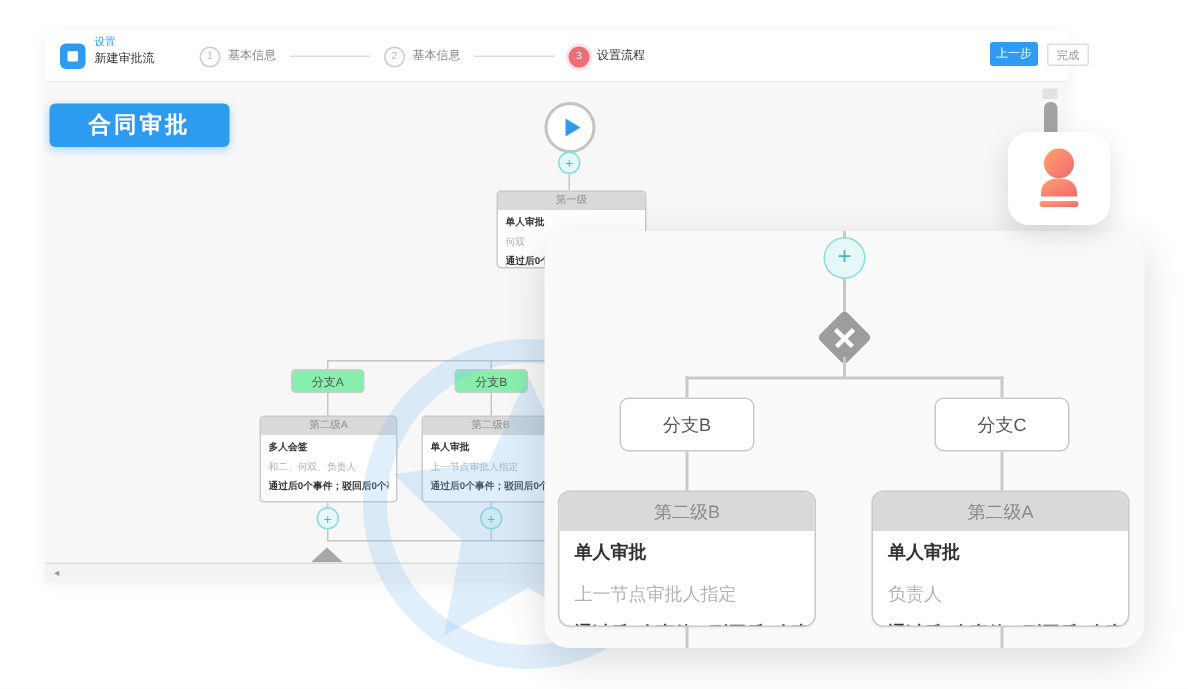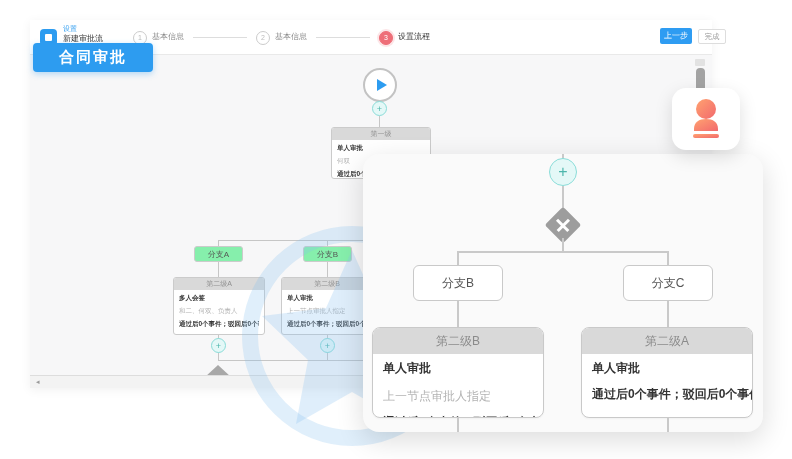--- a/index.html
+++ b/index.html
@@ -51,21 +51,21 @@
   .mini-branch { position:absolute; width:49px; height:16px; background:#86efac; border:1px solid #cbcbcb; border-radius:3px;
     font-size:8px; color:#555; display:flex; align-items:center; justify-content:center; white-space:nowrap; }
   .collapse-tri { position:absolute; left:175px; top:310px; width:0; height:0;
     border-left:13px solid transparent; border-right:13px solid transparent; border-bottom:12px solid #a8a8a8; }
   .vscroll-btn { position:absolute; right:7px; top:4px; width:10px; height:7px; background:#e2e2e2; border-radius:1px; }
   .vscroll-thumb { position:absolute; right:7px; top:13px; width:9px; height:33px; background:#a3a3a3; border-radius:4px; }
   .hscroll { position:absolute; left:0; right:0; bottom:0; height:13px; background:#f3f3f3; border-top:1px solid #ddd; }
   .hscroll .arr { position:absolute; left:6px; top:2px; font-size:7px; color:#999; }
 
   
-  .tag { position:absolute; left:33px; top:43px; width:120px; height:29px; background:#2d9cf0; border-radius:4px;
+  .tag { position:absolute; left:33px; top:69px; width:120px; height:29px; background:#2d9cf0; border-radius:4px;
     color:#fff; font-size:15px; font-weight:bold; letter-spacing:2px; display:flex; align-items:center; justify-content:center;
     z-index:3; box-shadow:0 2px 6px rgba(45,156,240,.35); }
 
   
   .watermark { position:absolute; left:228px; top:212px; width:248px; height:248px; z-index:2; pointer-events:none; }
 
   
   .overlay { position:absolute; left:363px; top:154px; width:400px; height:278px; background:#fafafa;
     border-radius:16px; z-index:4; box-shadow:0 8px 28px rgba(0,0,0,.14); overflow:hidden; }
   .overlay .vline2 { position:absolute; width:2px; background:#c9c9c9; }
@@ -214,20 +214,21 @@
 
     <div class="node" style="left:9px;">
       <div class="hd">第二级B</div>
       <div class="r1">单人审批</div>
       <div class="r2">上一节点审批人指定</div>
       <div class="r3">通过后0个事件；驳回后0个事件</div>
     </div>
     <div class="node" style="left:218px;">
       <div class="hd">第二级A</div>
       <div class="r1">单人审批</div>
+      <div class="r2">负责人</div>
       <div class="r3">通过后0个事件；驳回后0个事件</div>
     </div>
 
     <div class="vline2" style="left:94px;top:264px;height:14px;"></div>
     <div class="vline2" style="left:304px;top:264px;height:14px;"></div>
   </div>
 
   <div class="stamp-card">
     <svg width="38" height="42" viewBox="0 0 38 42">
       <defs>

